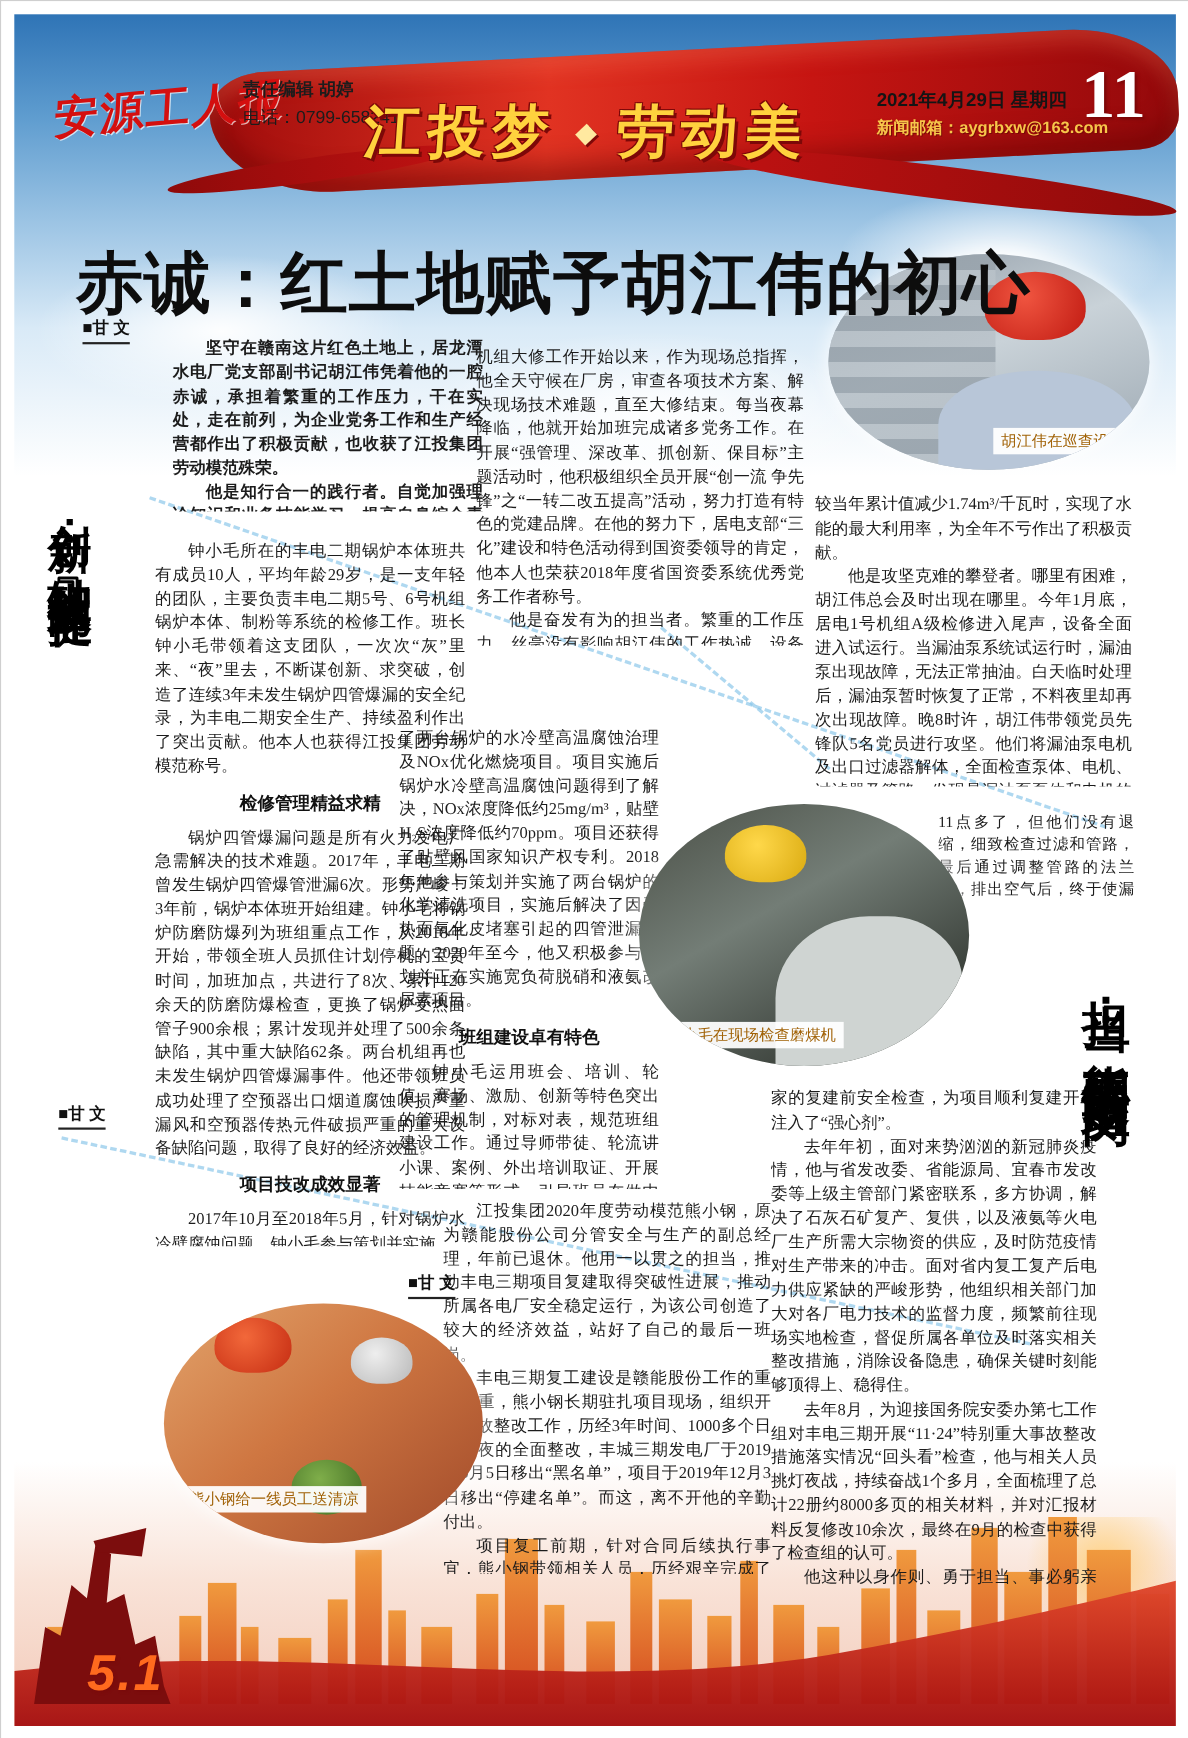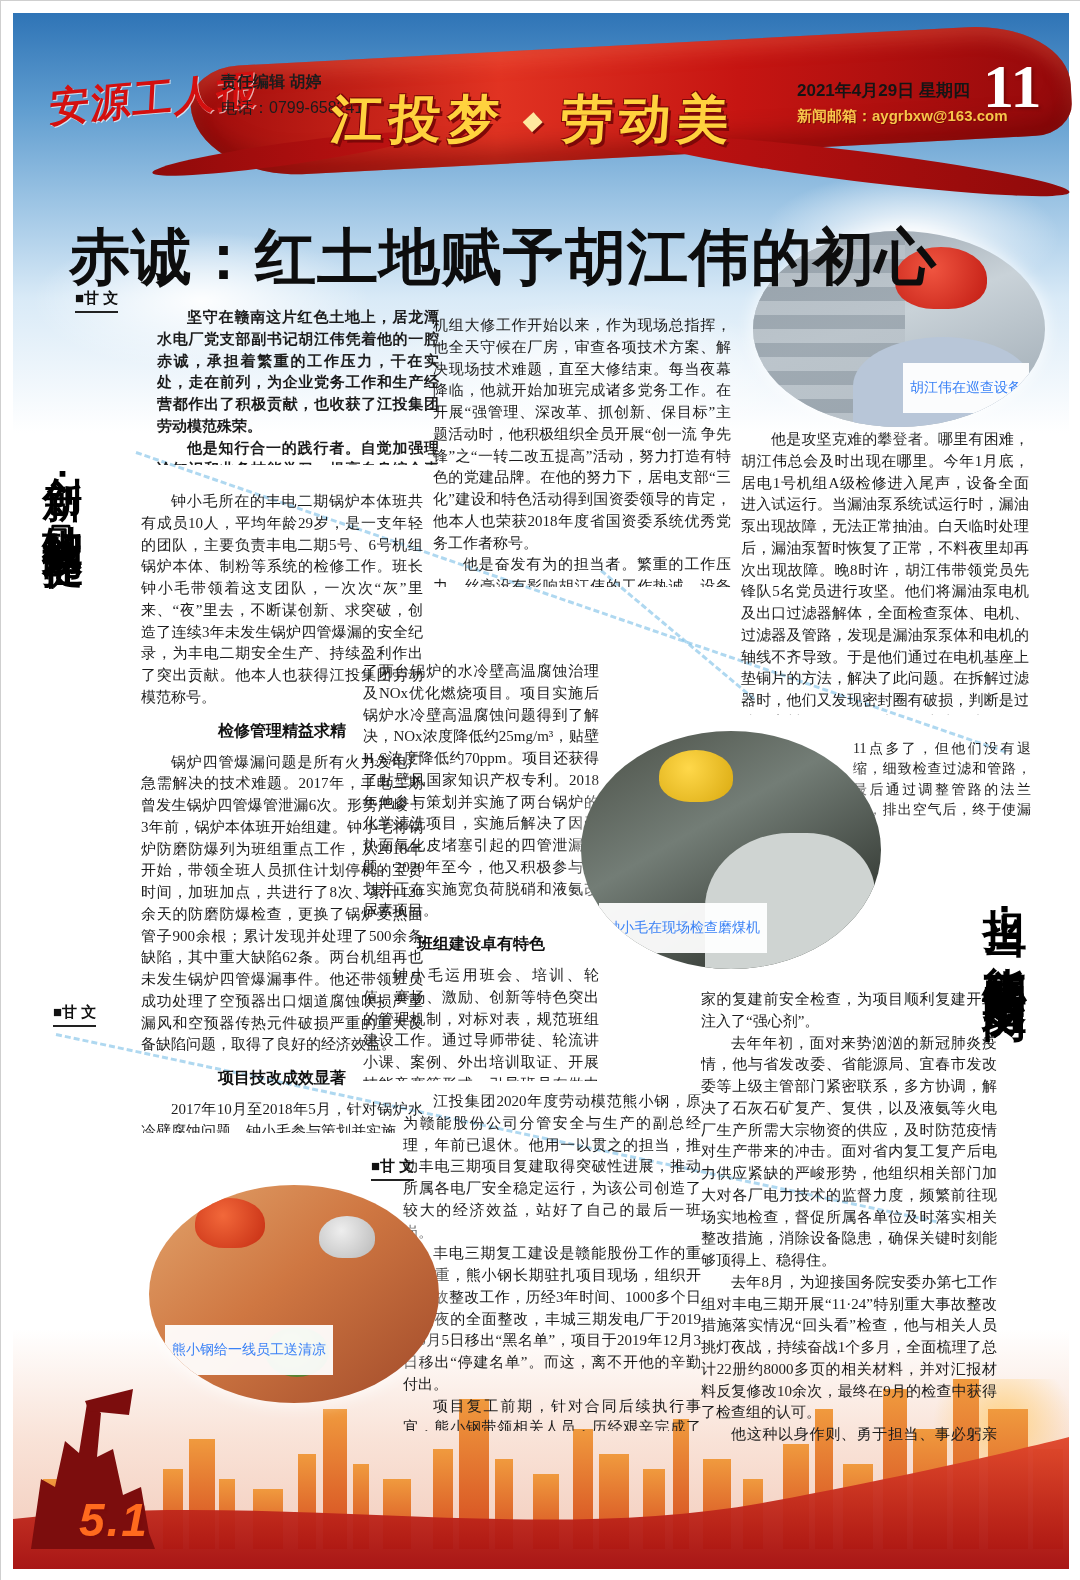--- a/index.html
+++ b/index.html
@@ -51,22 +51,22 @@
   .col{position:absolute;z-index:2;font-family:"Liberation Serif",serif;font-size:15px;line-height:1.45;
        text-align:justify;color:#1c1c1c;overflow:hidden;}
   .col p{margin:0;text-indent:2em;}
   .col p.cont{text-indent:0;margin-top:20px;}
   .subhead{text-align:center;font-weight:bold;font-size:16px;margin:10px 0;color:#111;
        font-family:"Liberation Sans",sans-serif;}
   
   .photo{position:absolute;z-index:2;border-radius:50%;overflow:hidden;
        box-shadow:0 0 18px rgba(255,255,255,.9);}
   .photo .art{position:absolute;}
-  .photo-cap{position:absolute;z-index:3;background:rgba(255,255,255,.94);color:#3b82f6;
-       font-family:"Liberation Serif",serif;font-size:14px;padding:16px 7px;white-space:nowrap;}
+  .photo-cap{position:absolute;z-index:3;background:rgba(255,255,255,.94);color:#a16207;
+       font-family:"Liberation Serif",serif;font-size:14px;padding:3px 7px;white-space:nowrap;}
   #photo1{left:752px;top:230px;width:292px;height:196px;
        background:linear-gradient(160deg,#8f9aa5,#c9d2d8 45%,#9aa6b0);}
   #photo1 .panel{left:0;top:0;width:52%;height:100%;opacity:.85;
        background:repeating-linear-gradient(0deg,#b9c2c9 0 14px,#98a3ac 14px 28px);}
   #photo1 .helmet{right:20%;top:8%;width:92px;height:62px;background:radial-gradient(circle at 40% 35%,#f05540,#c01a12);
        border-radius:50% 50% 42% 42%;}
   #photo1 .body{right:4%;bottom:-4%;width:180px;height:98px;background:#b8c6d8;border-radius:50% 50% 0 0;}
   #photo2{left:580px;top:730px;width:300px;height:238px;
        background:linear-gradient(150deg,#4a4f46,#737d76 40%,#3c423c 78%);}
   #photo2 .helmet{left:26%;top:8%;width:74px;height:52px;background:radial-gradient(circle at 40% 35%,#ffd84a,#d9a90f);
@@ -120,20 +120,21 @@
   <div class="byline" style="left:74px;top:288px;">■甘 文</div>
   <div class="col" style="left:156px;top:306px;width:282px;height:158px;font-weight:bold;">
     <p>坚守在赣南这片红色土地上，居龙潭水电厂党支部副书记胡江伟凭着他的一腔赤诚，承担着繁重的工作压力，干在实处，走在前列，为企业党务工作和生产经营都作出了积极贡献，也收获了江投集团劳动模范殊荣。</p>
     <p>他是知行合一的践行者。自觉加强理论知识和业务技能学习，提高自身综合素质，是胡江伟能始终走在前列的法宝。工作中，身兼数职的他一手抓支部建设不放松，一手抓生产管理严要求，年休取消，工作日和节假日加班成了常态。去年10月居电1号</p>
   </div>
   <div class="col" style="left:432px;top:294px;width:298px;height:292px;">
     <p class="cont">机组大修工作开始以来，作为现场总指挥，他全天守候在厂房，审查各项技术方案、解决现场技术难题，直至大修结束。每当夜幕降临，他就开始加班完成诸多党务工作。在开展“强管理、深改革、抓创新、保目标”主题活动时，他积极组织全员开展“创一流 争先锋”之“一转二改五提高”活动，努力打造有特色的党建品牌。在他的努力下，居电支部“三化”建设和特色活动得到国资委领导的肯定，他本人也荣获2018年度省国资委系统优秀党务工作者称号。</p>
     <p>他是奋发有为的担当者。繁重的工作压力，丝毫没有影响胡江伟的工作热诚。设备运行是否正常？月降雨量是否充足？机组耗水率有否降低？这些都是他关注的焦点。去年7月，居电库区月降雨量仅有88mm，而上年同期为247mm。面对严峻形势，他全面加强生产管理，合理安排机组运行时段，保持机组高水位运行，将全月水库平均水位控制在121.2m，平均耗水率降至22.69m³/千瓦时，</p>
   </div>
   <div class="col" style="left:740px;top:428px;width:288px;height:286px;">
+    <p class="cont">较当年累计值减少1.74m³/千瓦时，实现了水能的最大利用率，为全年不亏作出了积极贡献。</p>
     <p>他是攻坚克难的攀登者。哪里有困难，胡江伟总会及时出现在哪里。今年1月底，居电1号机组A级检修进入尾声，设备全面进入试运行。当漏油泵系统试运行时，漏油泵出现故障，无法正常抽油。白天临时处理后，漏油泵暂时恢复了正常，不料夜里却再次出现故障。晚8时许，胡江伟带领党员先锋队5名党员进行攻坚。他们将漏油泵电机及出口过滤器解体，全面检查泵体、电机、过滤器及管路，发现是漏油泵泵体和电机的轴线不齐导致。于是他们通过在电机基座上垫铜片的方法，解决了此问题。在拆解过滤器时，他们又发现密封圈有破损，判断是过滤器密封不严导致漏油泵无法抽到油。在更换密封圈之后仍无效。当时已是晚上</p>
   </div>
   <div class="col" style="left:852px;top:718px;width:178px;height:100px;font-size:14px;">
     <p class="cont">11点多了，但他们没有退缩，细致检查过滤和管路，最后通过调整管路的法兰盘，排出空气后，终于使漏油泵成功抽上了油。</p>
   </div>
   <div class="photo" id="photo1">
     <div class="art panel"></div>
     <div class="art helmet"></div>
     <div class="art body"></div>
     <div class="photo-cap" style="right:16px;bottom:14px;">胡江伟在巡查设备</div>

